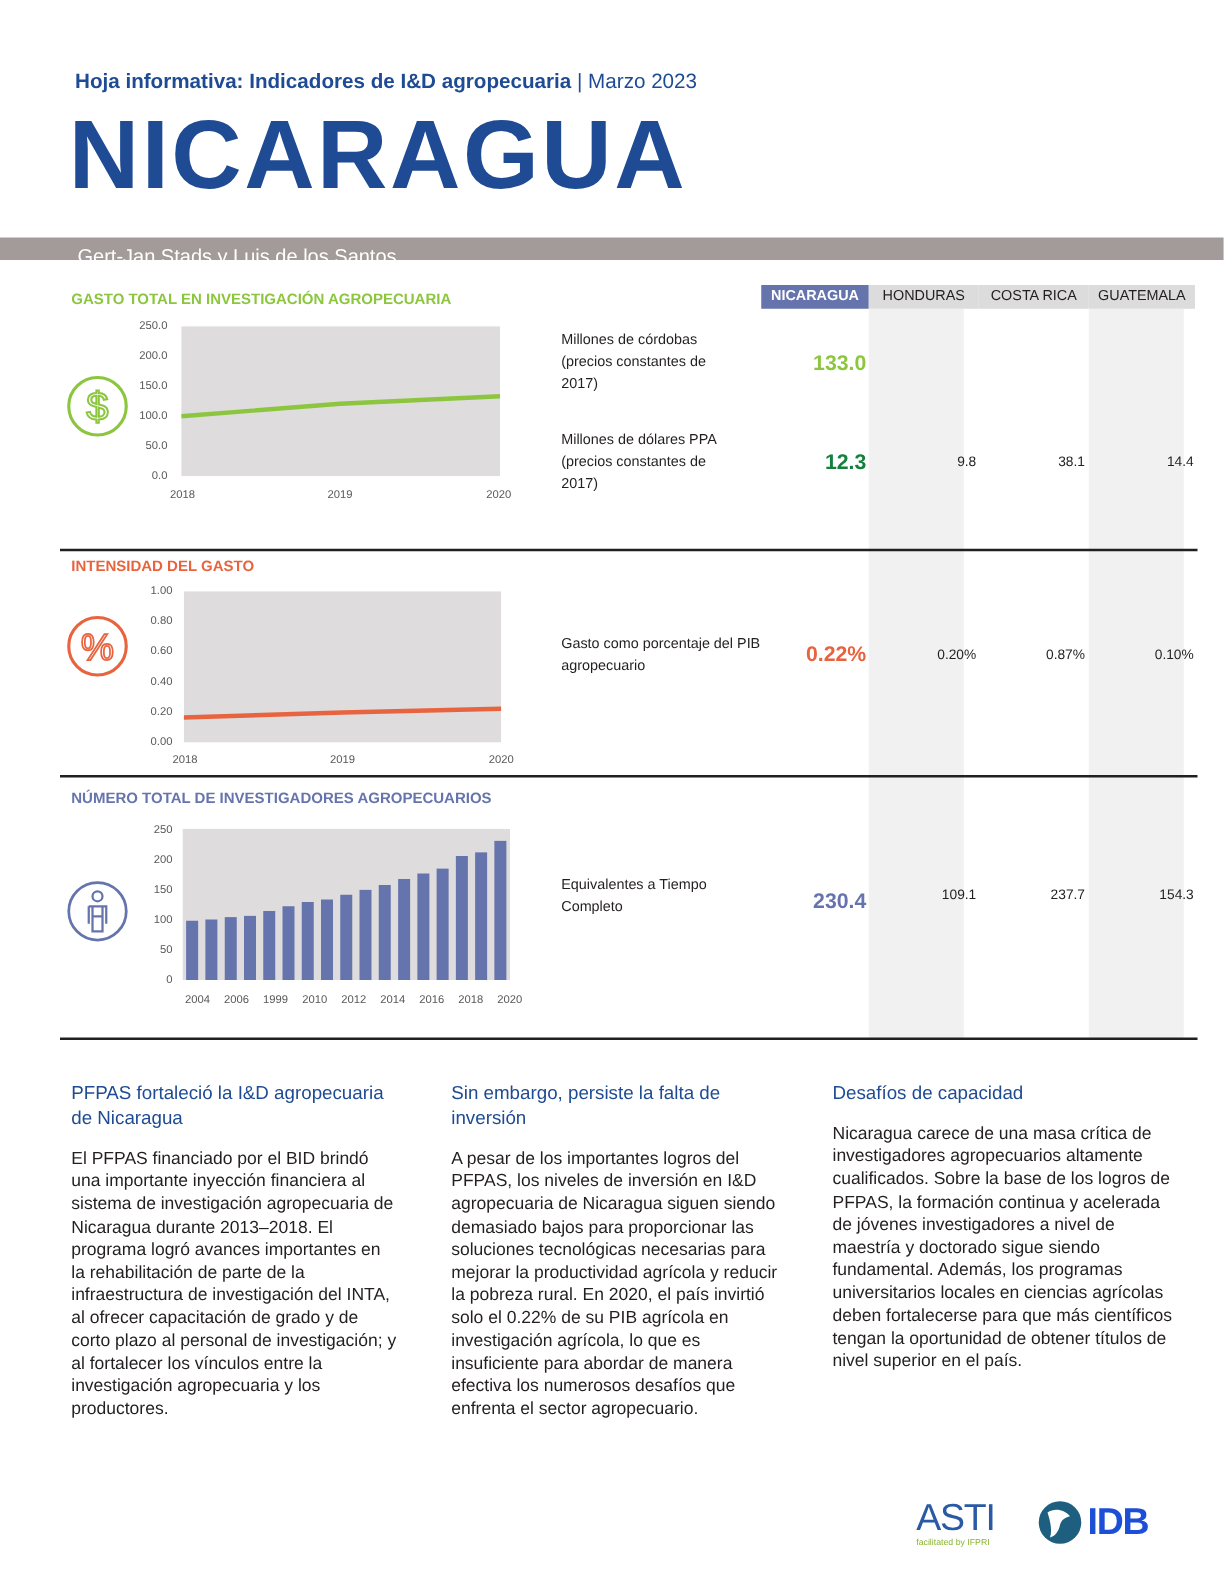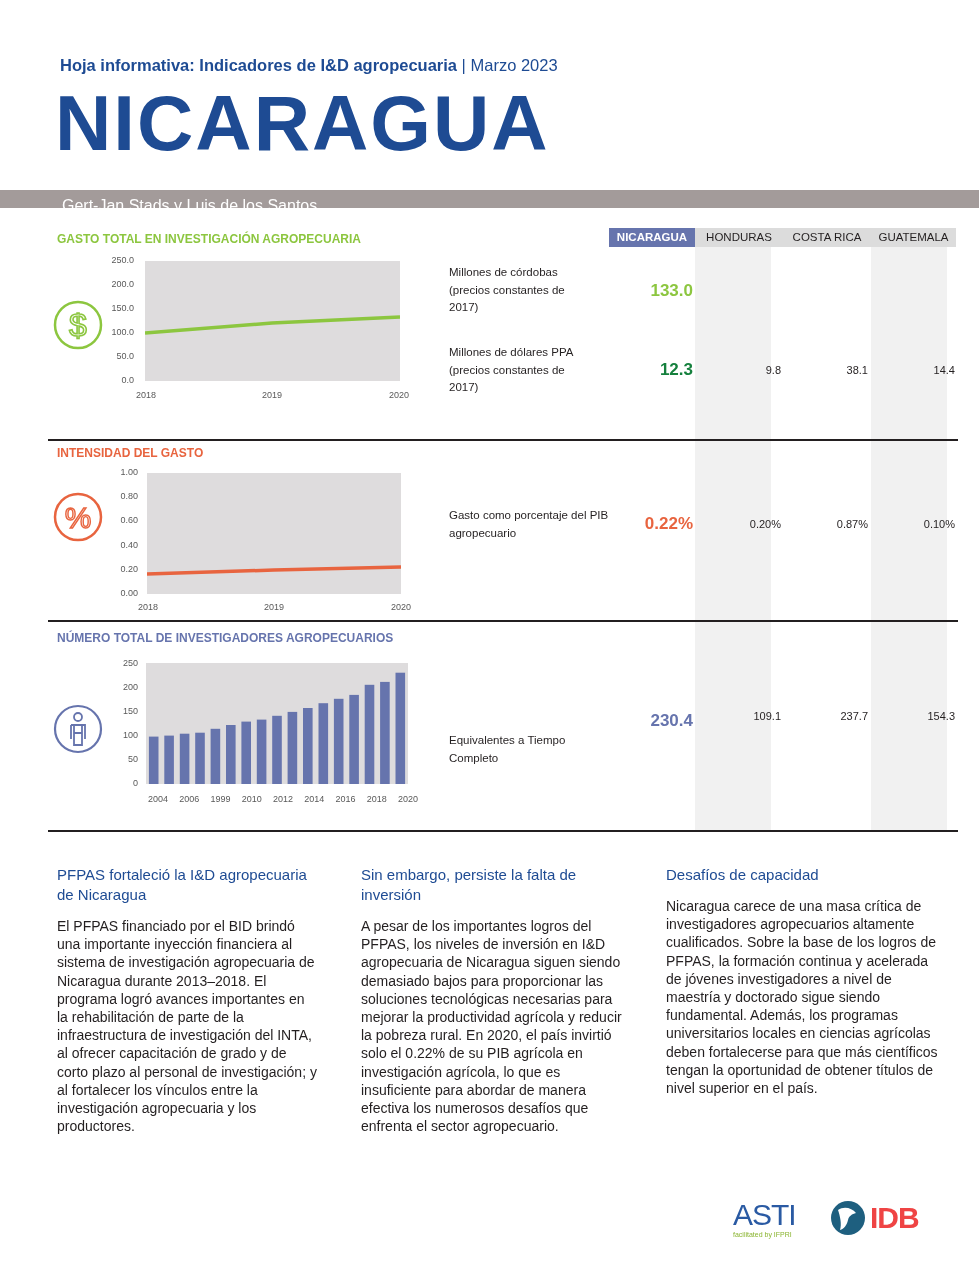--- a/index.html
+++ b/index.html
@@ -32,21 +32,21 @@
   .big-val { font-size: 17px; font-weight: bold; text-align: right; width: 80px; }
   .small-val { font-size: 11px; text-align: right; width: 70px; color: #231f20; }
 
   .col-title { font-size: 15px; font-weight: normal; color: #1e4b93; line-height: 20px; width: 270px; }
   .col-body { font-size: 14px; line-height: 18.2px; color: #231f20; width: 270px; }
 
   .logo-asti { left: 733px; top: 1200px; }
   .logo-asti .big { font-size: 30px; color: #2a5aa3; font-weight: normal; letter-spacing: -1px; line-height: 30px; }
   .logo-asti .small { font-size: 7px; color: #8ab430; margin-top: 1px; }
   .logo-idb { left: 830px; top: 1200px; display: flex; align-items: center; gap: 4px; }
-  .logo-idb .txt { font-size: 30px; font-weight: bold; color: #ef4444; letter-spacing: -1px; }
+  .logo-idb .txt { font-size: 30px; font-weight: bold; color: #1d4ed8; letter-spacing: -1px; }
 </style>
 </head>
 <body>
 
 <div class="abs subtitle"><b>Hoja informativa: Indicadores de I&amp;D agropecuaria</b><span class="sep"> | </span><span>Marzo 2023</span></div>
 <div class="abs title">NICARAGUA</div>
 <div class="abs author-bar">
     <span>Gert-Jan Stads y Luis de los Santos</span>
   </div>
 
@@ -166,21 +166,21 @@
     <span>1999</span>
     <span>2010</span>
     <span>2012</span>
     <span>2014</span>
     <span>2016</span>
     <span>2018</span>
     <span>2020</span>
   </div>
 </div>
 
-<div class="abs row-label" style="left:449px;top:700px;margin-top:32px;">Equivalentes a Tiempo Completo</div>
+<div class="abs row-label" style="left:449px;top:700px;">Equivalentes a Tiempo Completo</div>
 <div class="abs big-val" style="left:613px;top:711px;color:#6674ad;">230.4</div>
 <div class="abs small-val" style="left:711px;top:710px;">109.1</div>
 <div class="abs small-val" style="left:798px;top:710px;">237.7</div>
 <div class="abs small-val" style="left:885px;top:710px;">154.3</div>
 
 <div class="abs hr" style="top:830px;"></div>
 
 <div class="abs" style="left:57px;top:865px;">
   <div class="col-title" style="width:250px;">PFPAS fortaleció la I&amp;D agropecuaria de Nicaragua</div>
   <div class="col-body" style="width:262px;margin-top:12px;">El PFPAS financiado por el BID brindó una importante inyección financiera al sistema de investigación agropecuaria de Nicaragua durante 2013–2018. El programa logró avances importantes en la rehabilitación de parte de la infraestructura de investigación del INTA, al ofrecer capacitación de grado y de corto plazo al personal de investigación; y al fortalecer los vínculos entre la investigación agropecuaria y los productores.</div>

